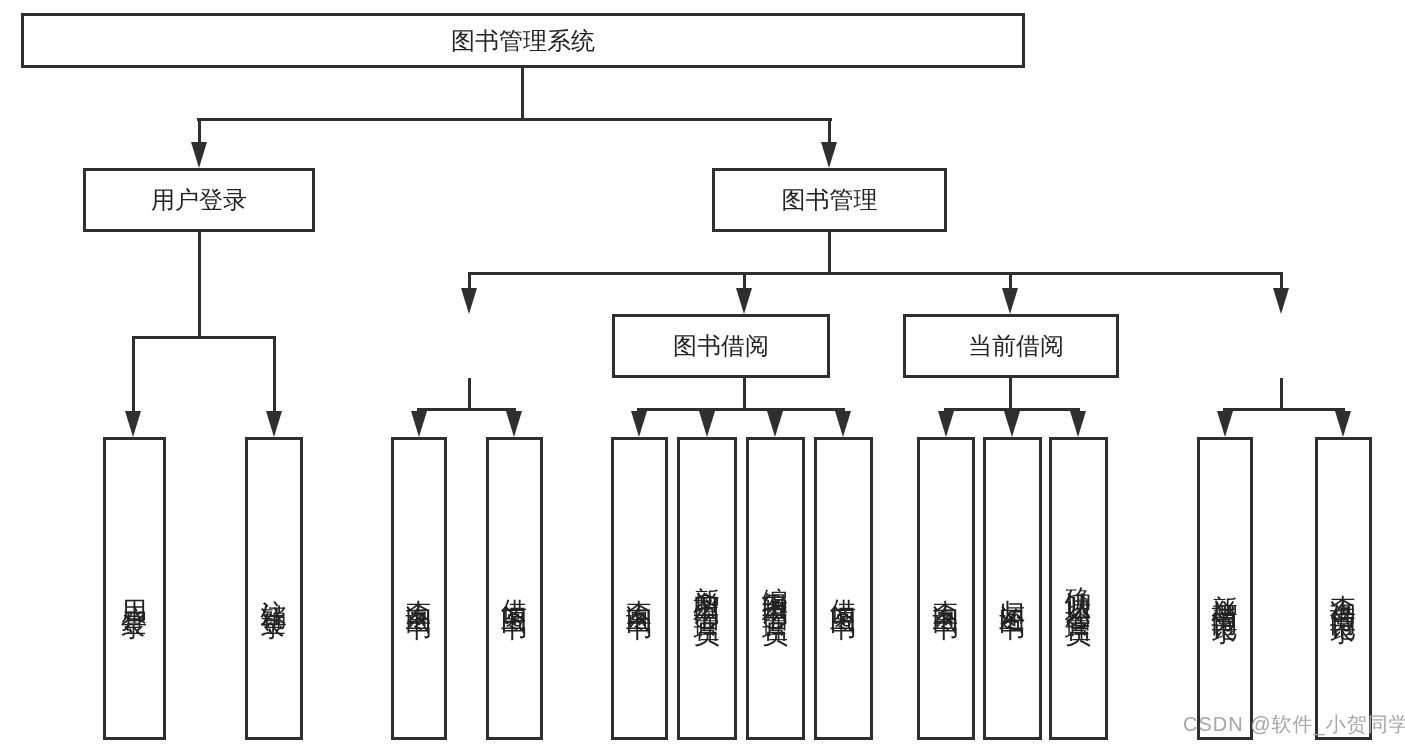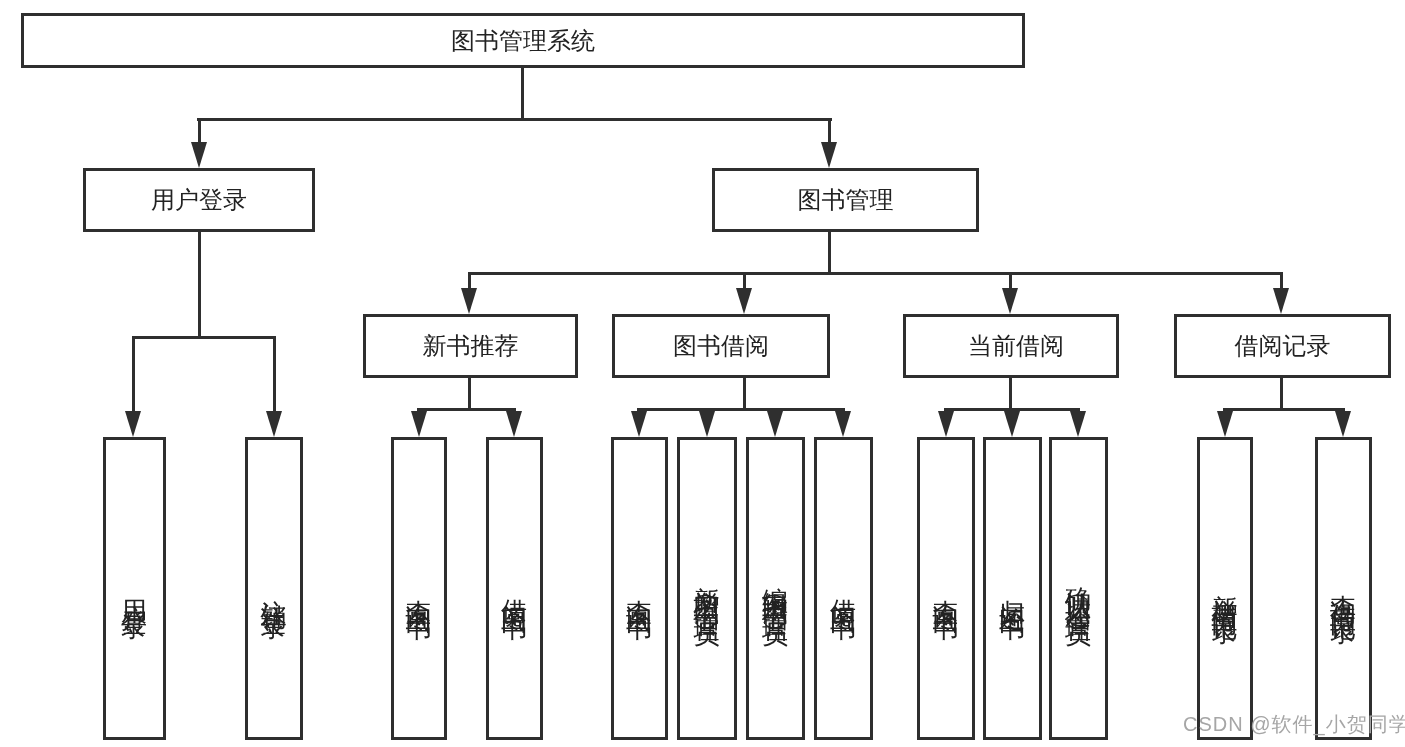--- a/index.html
+++ b/index.html
@@ -36,29 +36,27 @@
 </style>
 </head>
 <body>
 
 <div class="stage">
 
   <div class="box" style="left:21px;top:13px;width:1004px;height:55px;">图书管理系统</div>
 
   <div class="box" style="left:83px;top:168px;width:232px;height:64px;">用户登录</div>
 
-  <div class="box" style="left:712px;top:168px;width:267px;height:64px;">图书管理</div>
+  <div class="box" style="left:712px;top:168px;width:235px;height:64px;">图书管理</div>
 
-  <div class="box" style="left:363px;top:314px;width:215px;height:64px;">新书推荐</div>
 
   <div class="box" style="left:612px;top:314px;width:218px;height:64px;">图书借阅</div>
 
   <div class="box" style="left:903px;top:314px;width:216px;height:64px;padding-left:10px;">当前借阅</div>
 
-  <div class="box" style="left:1174px;top:314px;width:217px;height:64px;">借阅记录</div>
 
   <div class="box vbox" style="left:103px;top:437px;width:63px;height:303px;">用户登录</div>
 
   <div class="box vbox" style="left:245px;top:437px;width:58px;height:303px;">注销登录</div>
 
   <div class="box vbox" style="left:391px;top:437px;width:56px;height:303px;">查询图书</div>
 
   <div class="box vbox" style="left:486px;top:437px;width:57px;height:303px;">借阅图书</div>
 
   <div class="box vbox" style="left:611px;top:437px;width:57px;height:303px;">查询图书</div>

